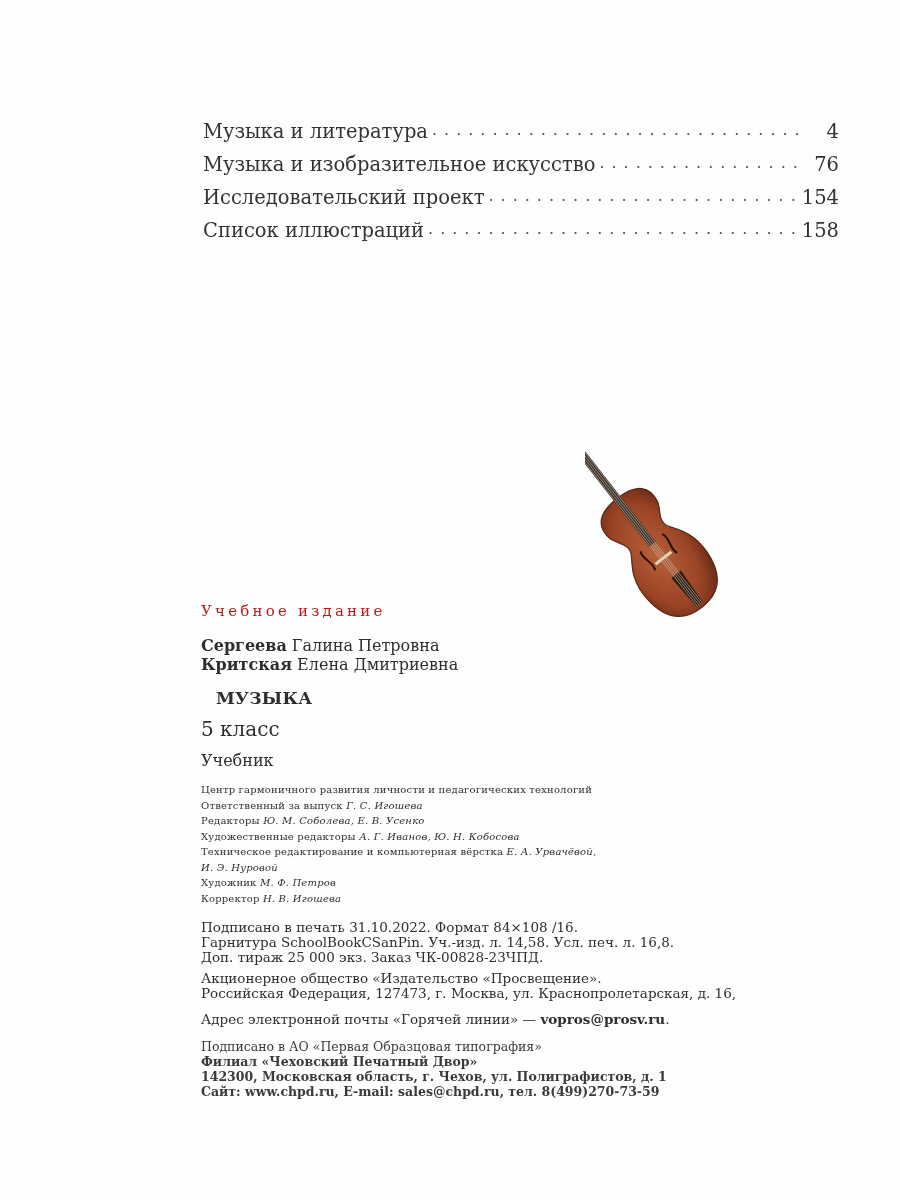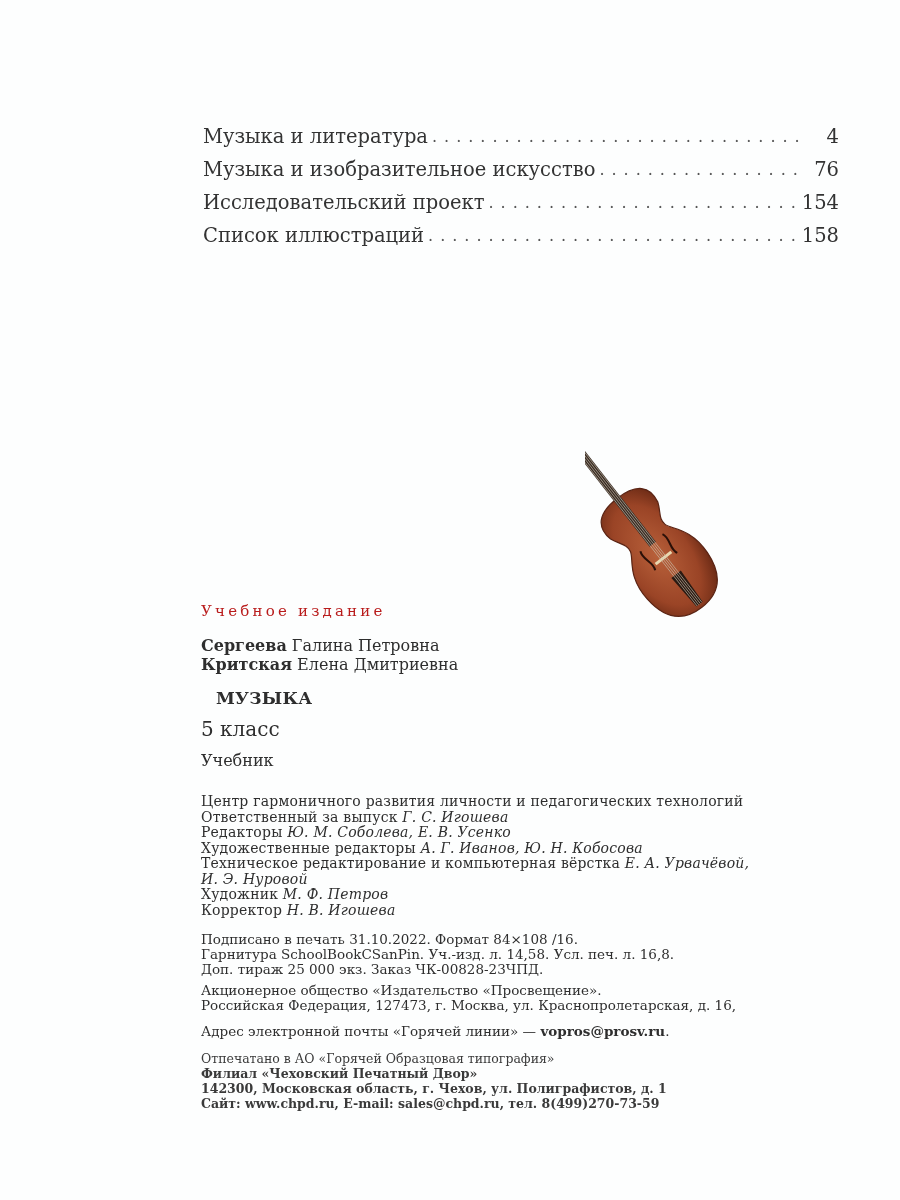--- a/index.html
+++ b/index.html
@@ -14,21 +14,21 @@
 
   
   .toc-title {
     position: absolute; left: 0; width: 900px; top: 56px;
     text-align: center; padding-left: 140px; box-sizing: border-box;
     font-family: "DejaVu Serif", serif; font-style: italic;
     font-size: 28px; color: #3a3a3a; letter-spacing: 0.5px;
   }
   .toc { position: absolute; left: 203px; top: 120px; width: 636px; }
   .toc-row {
-    display: flex; align-items: center; height: 33px;
+    display: flex; align-items: flex-start; height: 33px;
     font-size: 19.5px; color: #333;
   }
   .toc-label { white-space: nowrap; }
   .toc-dots {
     flex: 1; overflow: hidden; white-space: nowrap; margin: 0 6px 0 4px;
     color: #555; letter-spacing: 7px; font-size: 16px;
   }
   .toc-page { min-width: 34px; text-align: right; }
 
   
@@ -36,21 +36,21 @@
 
   
   .imprint { position: absolute; left: 201px; top: 590px; width: 650px; color: #2e2e2e; }
   .spaced { font-size: 15px; letter-spacing: 3.2px; color: #b91c1c; height: 22px; margin-top: 12px; }
   .authors { margin-top: 12px; font-size: 16px; line-height: 19px; }
   .authors b { font-weight: bold; }
   .title-bold { margin-top: 14px; font-size: 17px; font-weight: bold; letter-spacing: 0.3px; margin-left: 15px; }
   .grade { margin-top: 9px; font-size: 20px; }
   .book-type { margin-top: 10px; font-size: 16px; }
 
-  .credits { margin-top: 24px; font-size: 14px; line-height: 15.5px; letter-spacing: 0.2px; }
+  .credits { margin-top: 12px; font-size: 10px; line-height: 15.5px; letter-spacing: 0.2px; }
   .credits i { font-style: italic; }
 
   .print-info { margin-top: 14px; font-size: 13.5px; line-height: 15px; }
   .publisher { margin-top: 6px; font-size: 13.5px; line-height: 15px; }
   .email-line { margin-top: 10px; font-size: 13.5px; }
   .email-line b { font-weight: bold; text-align: center; }
 
   .printer { margin-top: 12px; font-size: 12.5px; line-height: 15px; color: #3a3a3a; }
   .printer .bold { font-weight: bold; }
 </style>
@@ -157,19 +157,19 @@
     </div>
 
     <div class="publisher">
       <div>Акционерное общество «Издательство «Просвещение».</div>
       <div>Российская Федерация, 127473, г. Москва, ул. Краснопролетарская, д. 16,</div>
     </div>
 
     <div class="email-line"><span>Адрес электронной почты «Горячей линии» — </span><b>vopros@prosv.ru</b><span>.</span></div>
 
     <div class="printer">
-      <div>Отпечатано в АО «Горячей Образцовая типография»</div>
+      <div>Подписано в АО «Первая Образцовая типография»</div>
       <div class="bold">Филиал «Чеховский Печатный Двор»</div>
       <div class="bold">142300, Московская область, г. Чехов, ул. Полиграфистов, д. 1</div>
       <div class="bold">Сайт: www.chpd.ru, E-mail: sales@chpd.ru, тел. 8(499)270-73-59</div>
     </div>
   </div>
 </div>
 
 </body></html>

